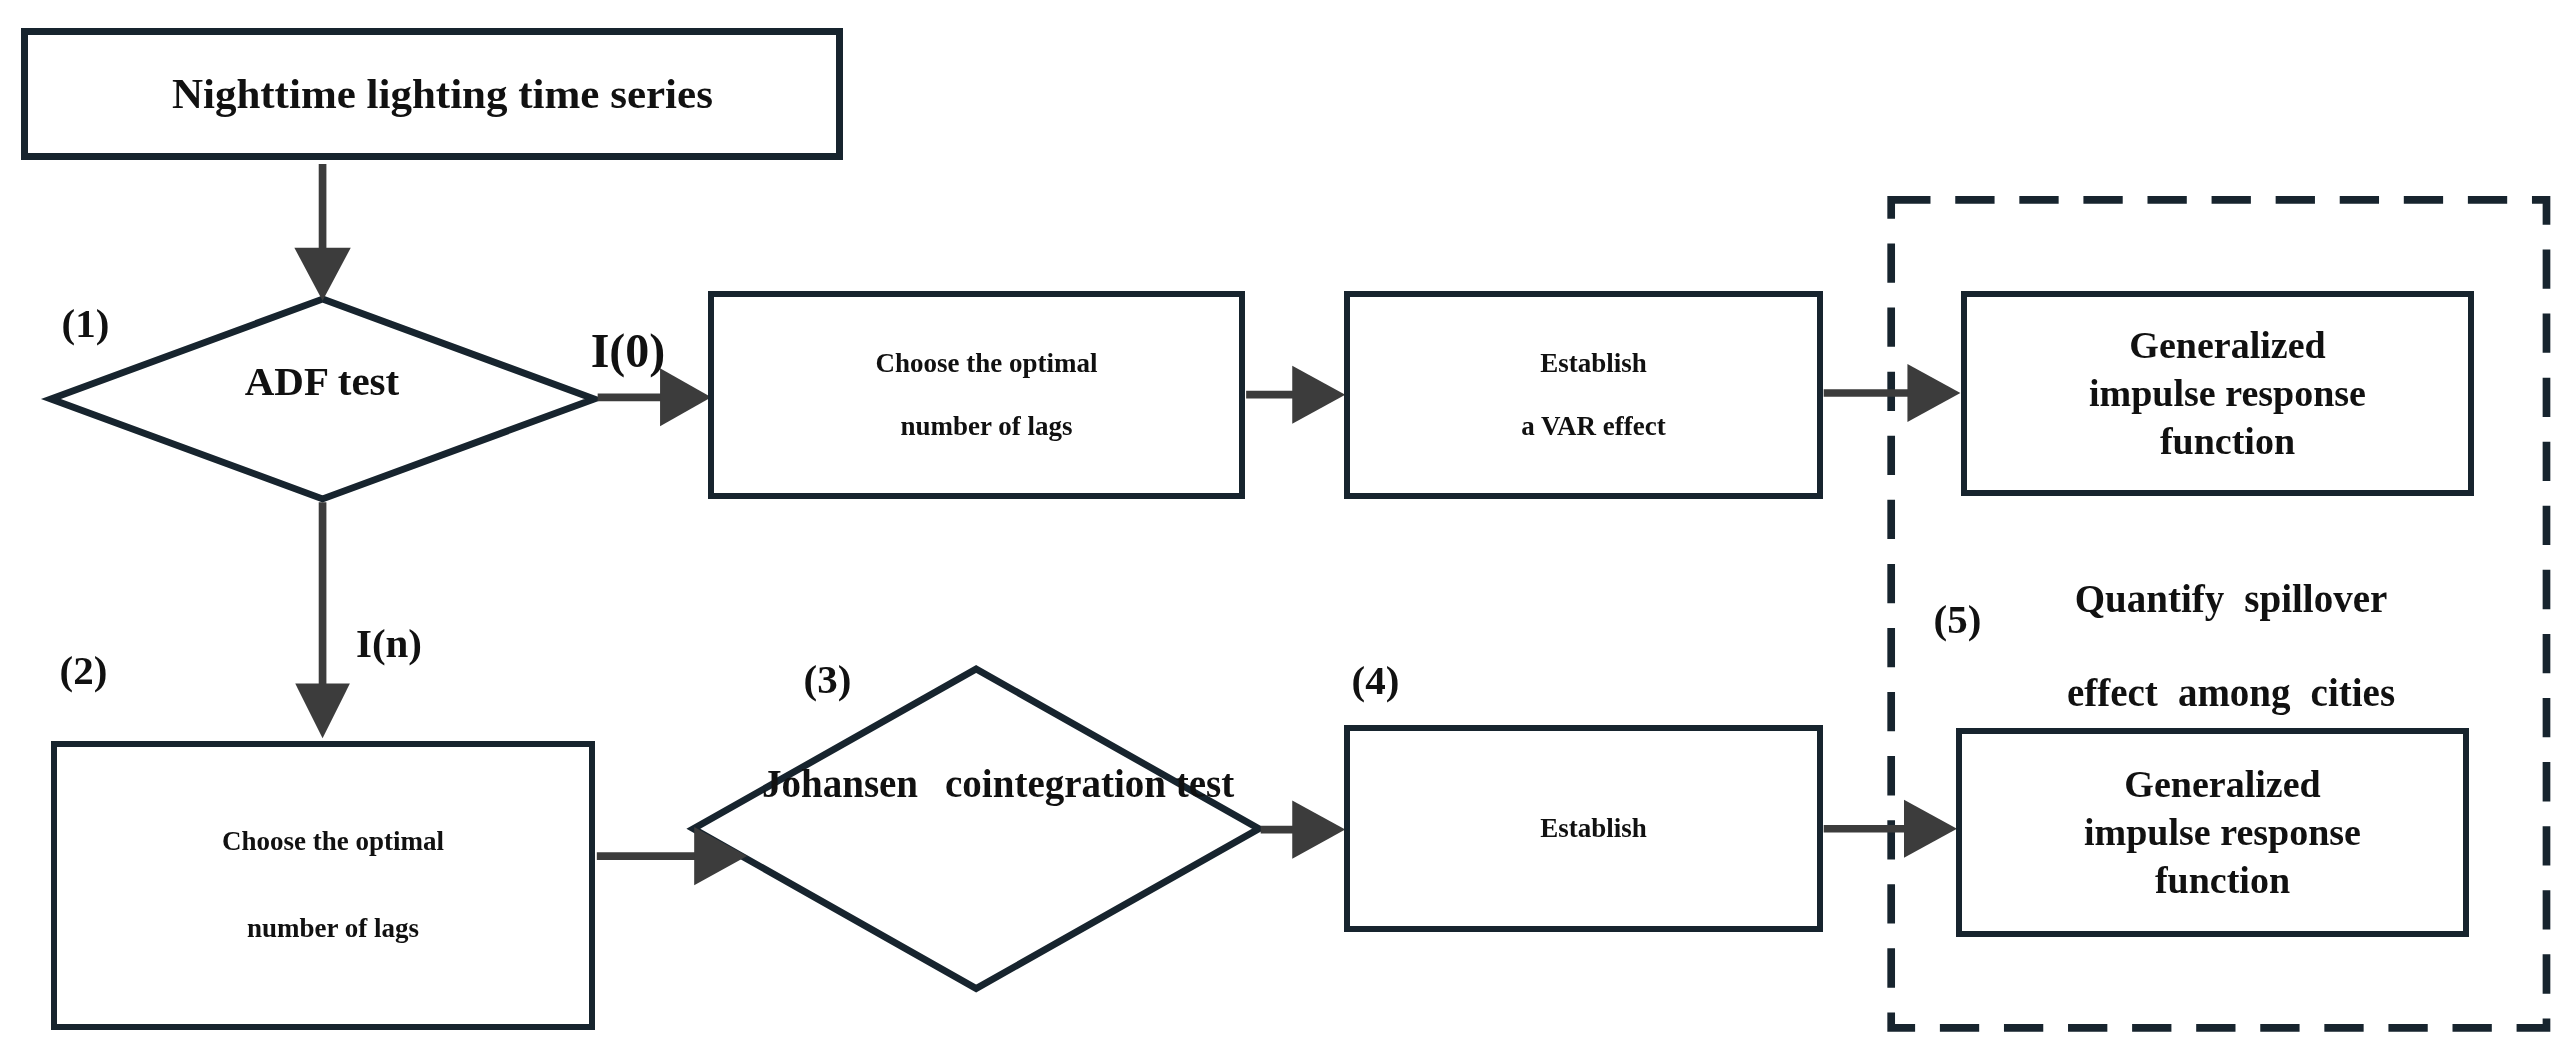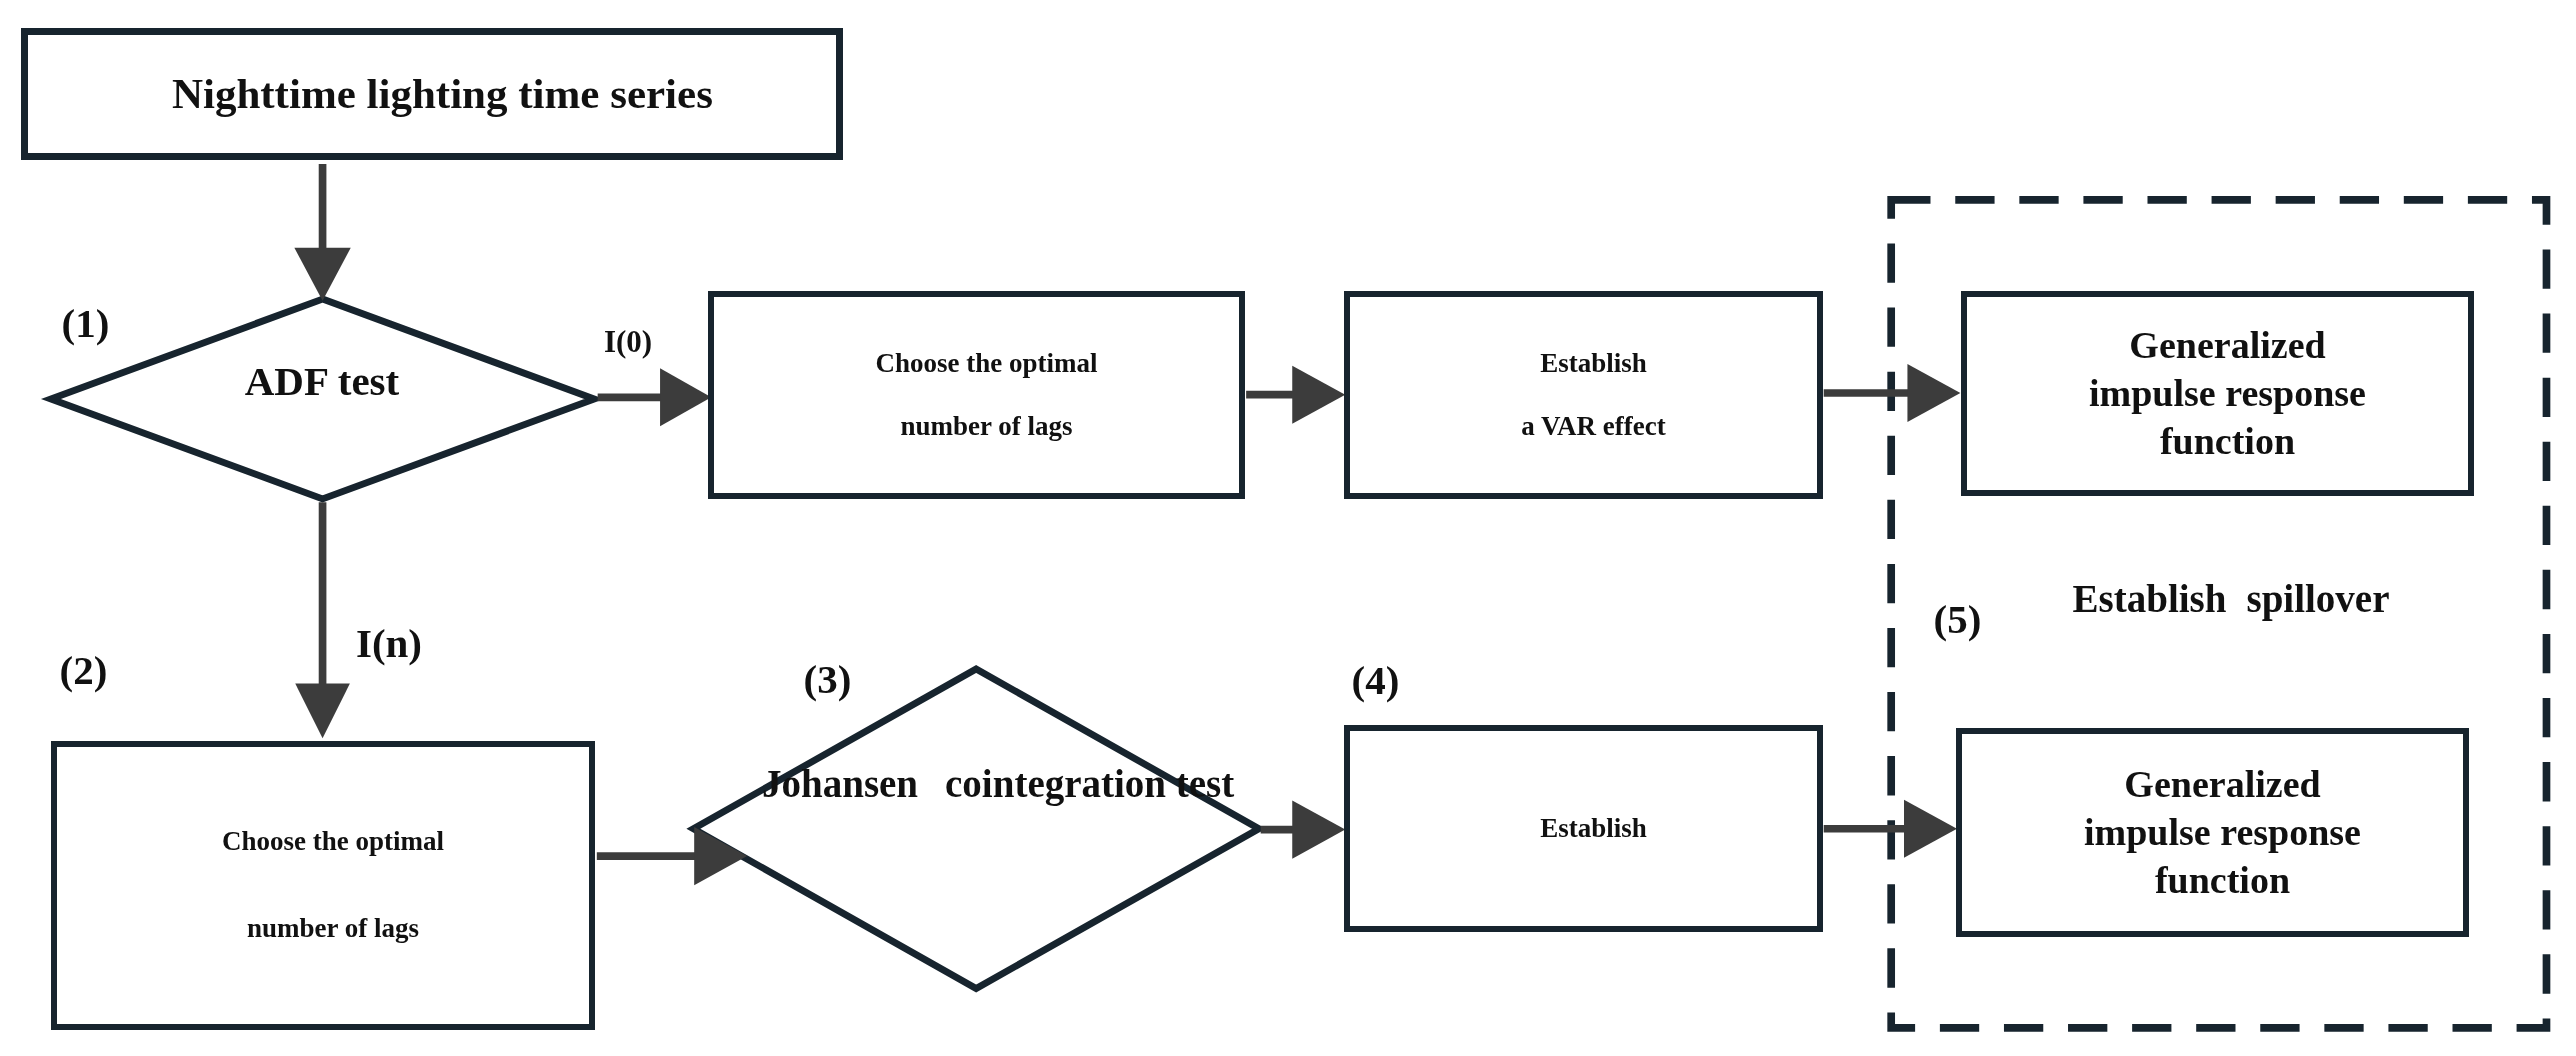--- a/index.html
+++ b/index.html
@@ -46,21 +46,21 @@
     text-align: center;
     font-size: 39px;
     line-height: 1.1;
     white-space: nowrap;
   }
   .lbl-step1 { left: 34px;   top: 301px; width: 103px; font-size: 41px; }
   .lbl-step2 { left: 32px;   top: 648px; width: 103px; font-size: 41px; }
   .lbl-step3 { left: 776px;  top: 657px; width: 103px; font-size: 41px; }
   .lbl-step4 { left: 1324px; top: 658px; width: 103px; font-size: 41px; }
   .lbl-step5 { left: 1906px; top: 597px; width: 103px; font-size: 41px; }
-  .lbl-i0    { left: 564px;  top: 325px; width: 128px; font-size: 31px; }
+  .lbl-i0    { left: 564px;  top: 325px; width: 128px; font-size: 48px; }
   .lbl-in    { left: 325px;  top: 621px; width: 128px; font-size: 41px; }
   .lbl-adf   { left: 151px;  top: 359px; width: 342px; font-size: 41px; }
   .lbl-johansen {
     left: 762px; top: 763px; width: 427px;
     display: flex; flex-direction: row; align-items: center; gap: 27px;
   }
   .lbl-quantify {
     left: 2013px; top: 578px; width: 436px;
     display: flex; flex-direction: column; align-items: center; gap: 51px;
     word-spacing: 10.3px;
@@ -149,17 +149,18 @@
   <div class="flabel lbl-step1">(1)</div>
   <div class="flabel lbl-step2">(2)</div>
   <div class="flabel lbl-step3">(3)</div>
   <div class="flabel lbl-step4">(4)</div>
   <div class="flabel lbl-step5">(5)</div>
 
   <div class="flabel lbl-i0">I(0)</div>
   <div class="flabel lbl-in">I(n)</div>
 
   <div class="flabel lbl-quantify">
-    <span class="ln">Establish spillover</span>
+    <span class="ln">Quantify spillover</span>
+    <span class="ln">effect among cities</span>
   </div>
 
 </div>
 
 
 </body></html>

